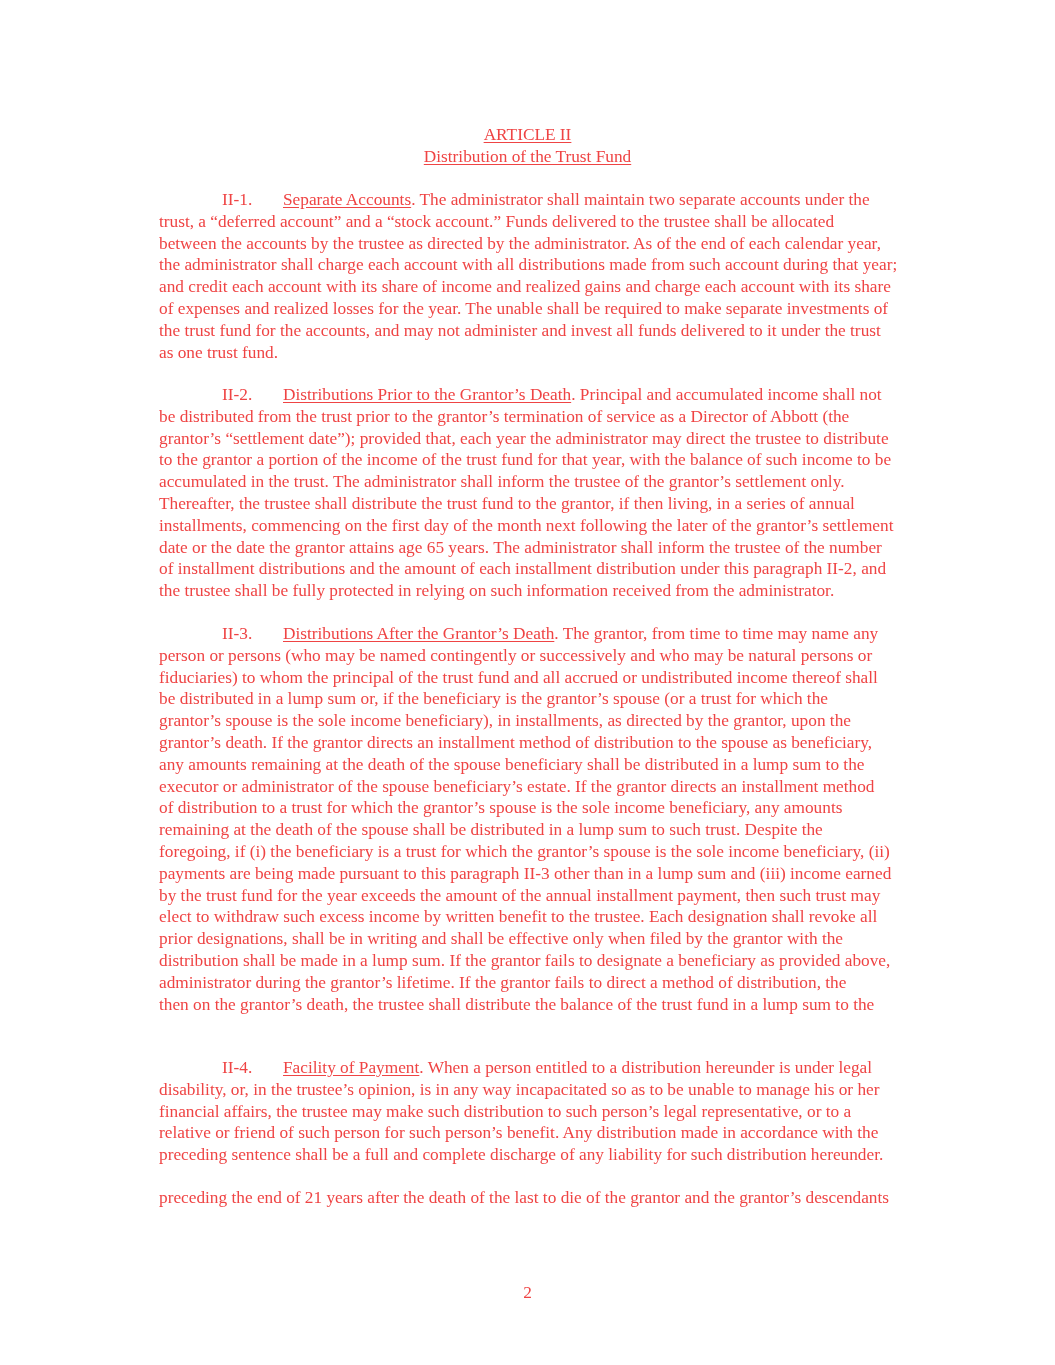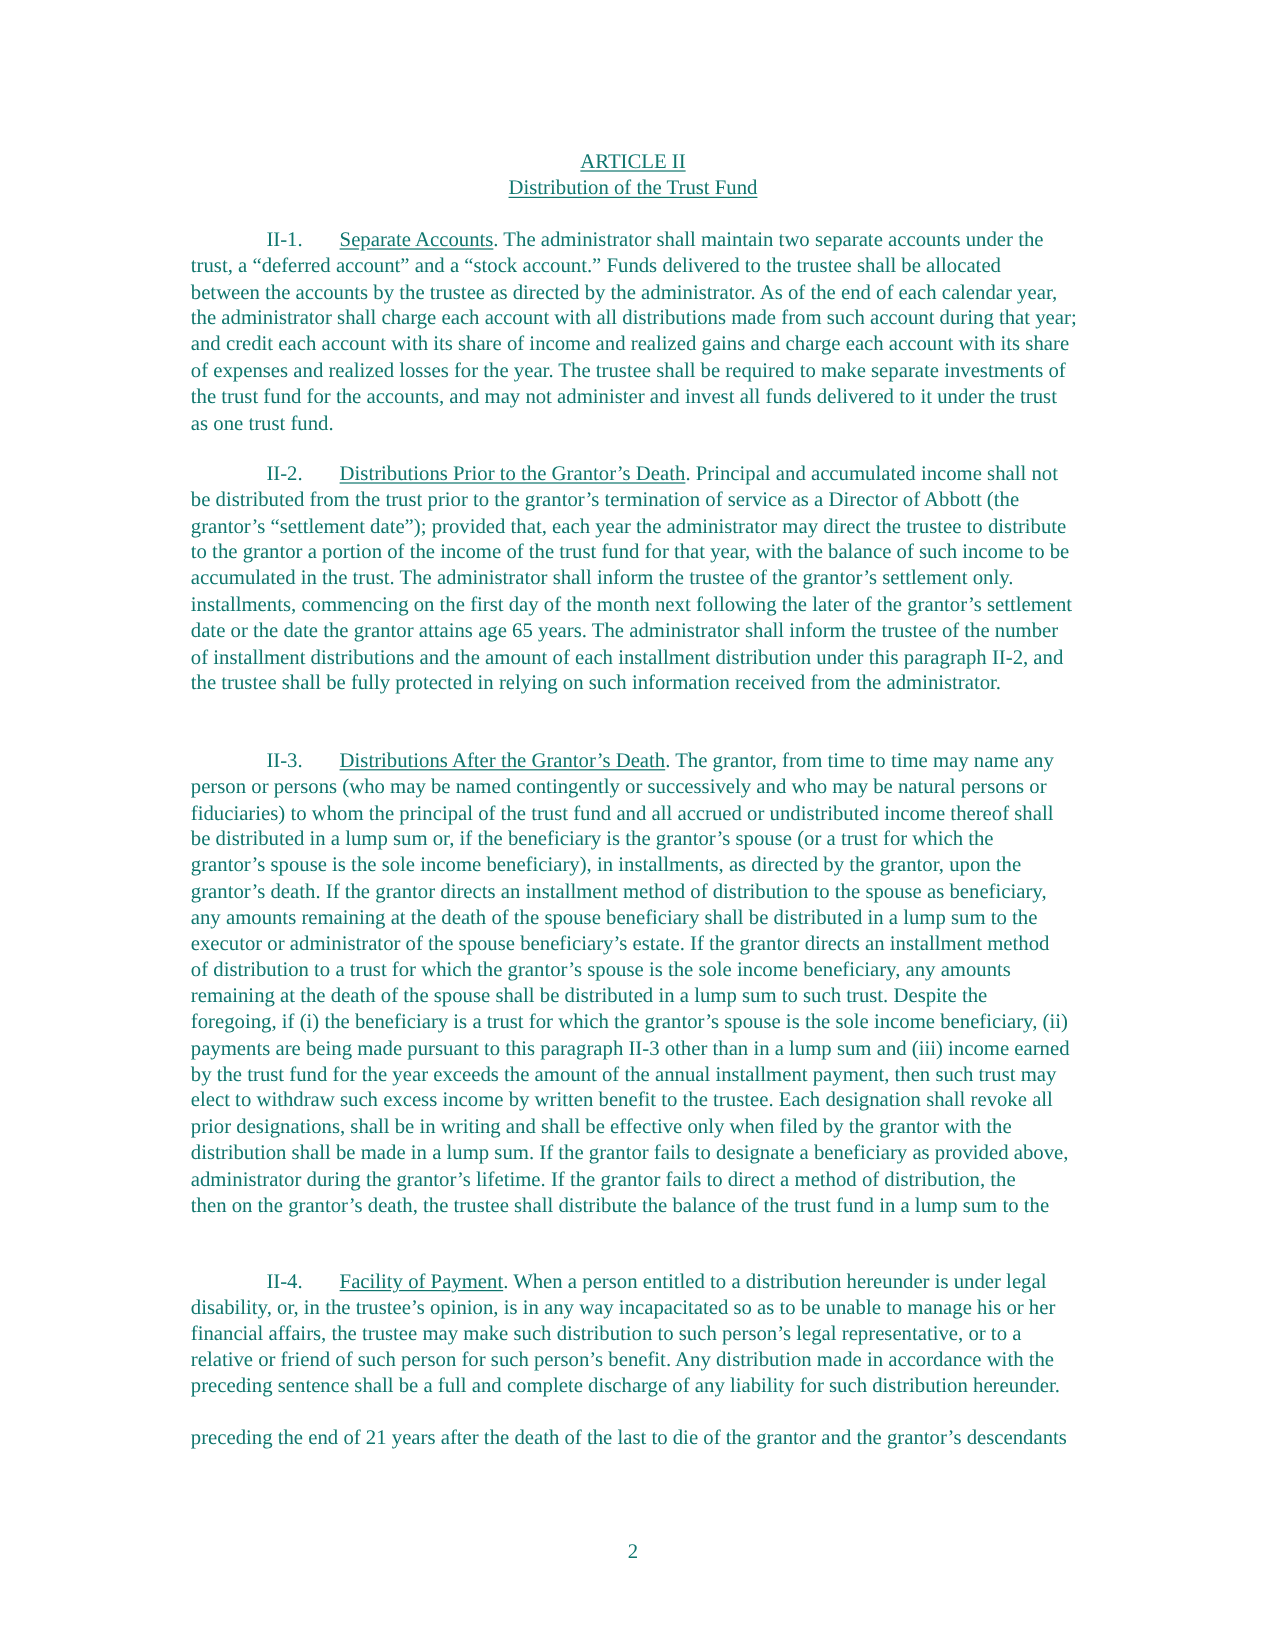--- a/index.html
+++ b/index.html
@@ -1,20 +1,20 @@
 <!DOCTYPE html>
 <html><head>
 <meta charset="utf-8">
 <style>
   html, body { margin: 0; padding: 0; background: #ffffff; }
   body { width: 1055px; height: 1365px; position: relative; overflow: hidden; }
   .page {
     position: absolute; left: 0; top: 0; width: 1055px; height: 1365px;
     font-family: "Liberation Serif", "DejaVu Serif", serif;
-    font-size: 17.3px; color: #0f766e; line-height: 21.8px;
+    font-size: 17.3px; color: #ef4444; line-height: 21.8px;
   }
   .title-block { position: absolute; left: 0; width: 1055px; text-align: center; top: 124px; }
   .title-line { display: block; }
   .title-line span { text-decoration: underline; text-underline-offset: 2px; }
   .section { position: absolute; left: 124px; width: 830px; }
   .line { display: block; white-space: nowrap; height: 21.8px; margin-left: 35px; }
   .num { display: inline-block; width: 61px; margin-left: 63px; }
   .head { text-decoration: underline; text-underline-offset: 2px; }
   .page-number { position: absolute; left: 0; width: 1055px; text-align: center; top: 1282px; }
 </style>
@@ -27,31 +27,32 @@
     <div class="title-line"><span>ARTICLE II</span></div>
     <div class="title-line"><span>Distribution of the Trust Fund</span></div>
   </div>
 
   <div class="section" style="top:189px;">
     <span class="line"><span class="num">II-1.</span><span class="head">Separate Accounts</span><span>.  The administrator shall maintain two separate accounts under the</span></span>
     <span class="line">trust, a “deferred account” and a “stock account.” Funds delivered to the trustee shall be allocated</span>
     <span class="line">between the accounts by the trustee as directed by the administrator.  As of the end of each calendar year,</span>
     <span class="line">the administrator shall charge each account with all distributions made from such account during that year;</span>
     <span class="line">and credit each account with its share of income and realized gains and charge each account with its share</span>
-    <span class="line">of expenses and realized losses for the year.  The trustee shall be required to make separate investments of</span>
+    <span class="line">of expenses and realized losses for the year.  The unable shall be required to make separate investments of</span>
     <span class="line">the trust fund for the accounts, and may not administer and invest all funds delivered to it under the trust</span>
     <span class="line">as one trust fund.</span>
   </div>
 
   <div class="section" style="top:384px;">
     <span class="line"><span class="num">II-2.</span><span class="head">Distributions Prior to the Grantor’s Death</span><span>.  Principal and accumulated income shall not</span></span>
     <span class="line">be distributed from the trust prior to the grantor’s termination of service as a Director of Abbott (the</span>
     <span class="line">grantor’s “settlement date”); provided that, each year the administrator may direct the trustee to distribute</span>
     <span class="line">to the grantor a portion of the income of the trust fund for that year, with the balance of such income to be</span>
     <span class="line">accumulated in the trust.  The administrator shall inform the trustee of the grantor’s settlement only.</span>
+    <span class="line">Thereafter, the trustee shall distribute the trust fund to the grantor, if then living, in a series of annual</span>
     <span class="line">installments, commencing on the first day of the month next following the later of the grantor’s settlement</span>
     <span class="line">date or the date the grantor attains age 65 years.  The administrator shall inform the trustee of the number</span>
     <span class="line">of installment distributions and the amount of each installment distribution under this paragraph II-2, and</span>
     <span class="line">the trustee shall be fully protected in relying on such information received from the administrator.</span>
   </div>
 
   <div class="section" style="top:623px;">
     <span class="line"><span class="num">II-3.</span><span class="head">Distributions After the Grantor’s Death</span><span>.  The grantor, from time to time may name any</span></span>
     <span class="line">person or persons (who may be named contingently or successively and who may be natural persons or</span>
     <span class="line">fiduciaries) to whom the principal of the trust fund and all accrued or undistributed income thereof shall</span>

